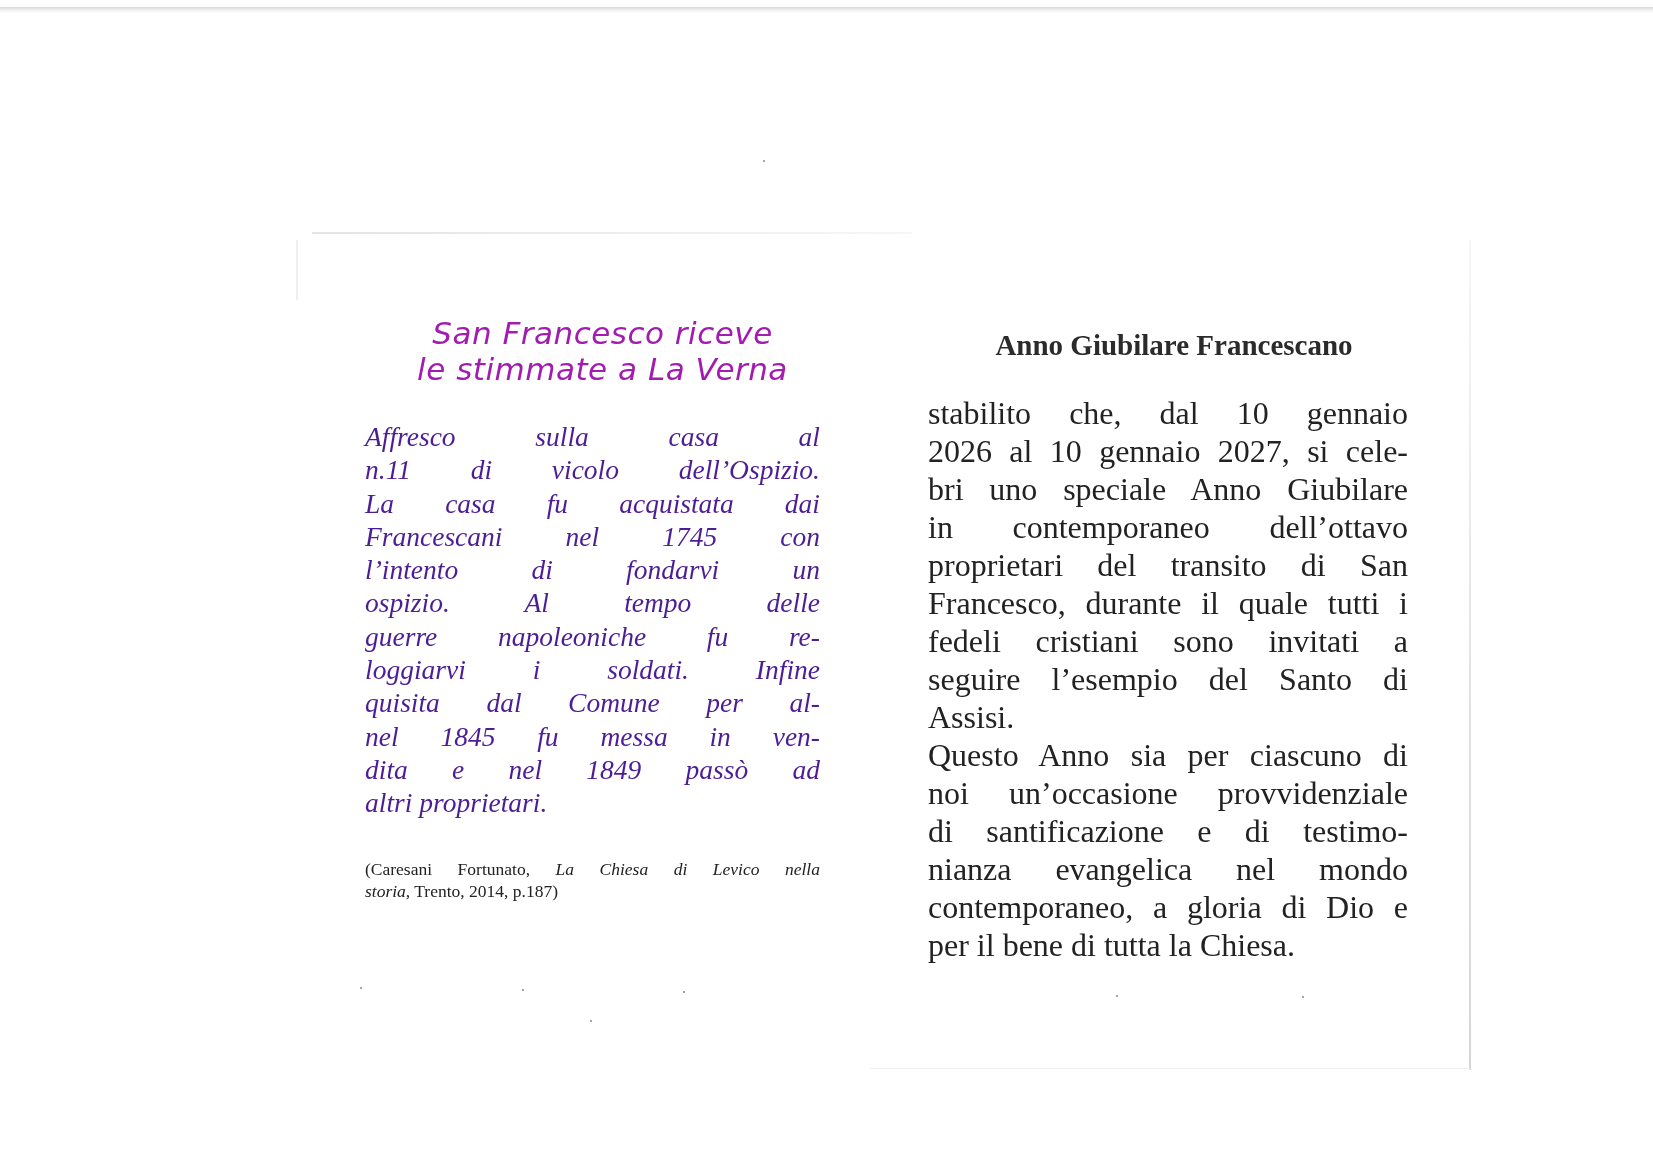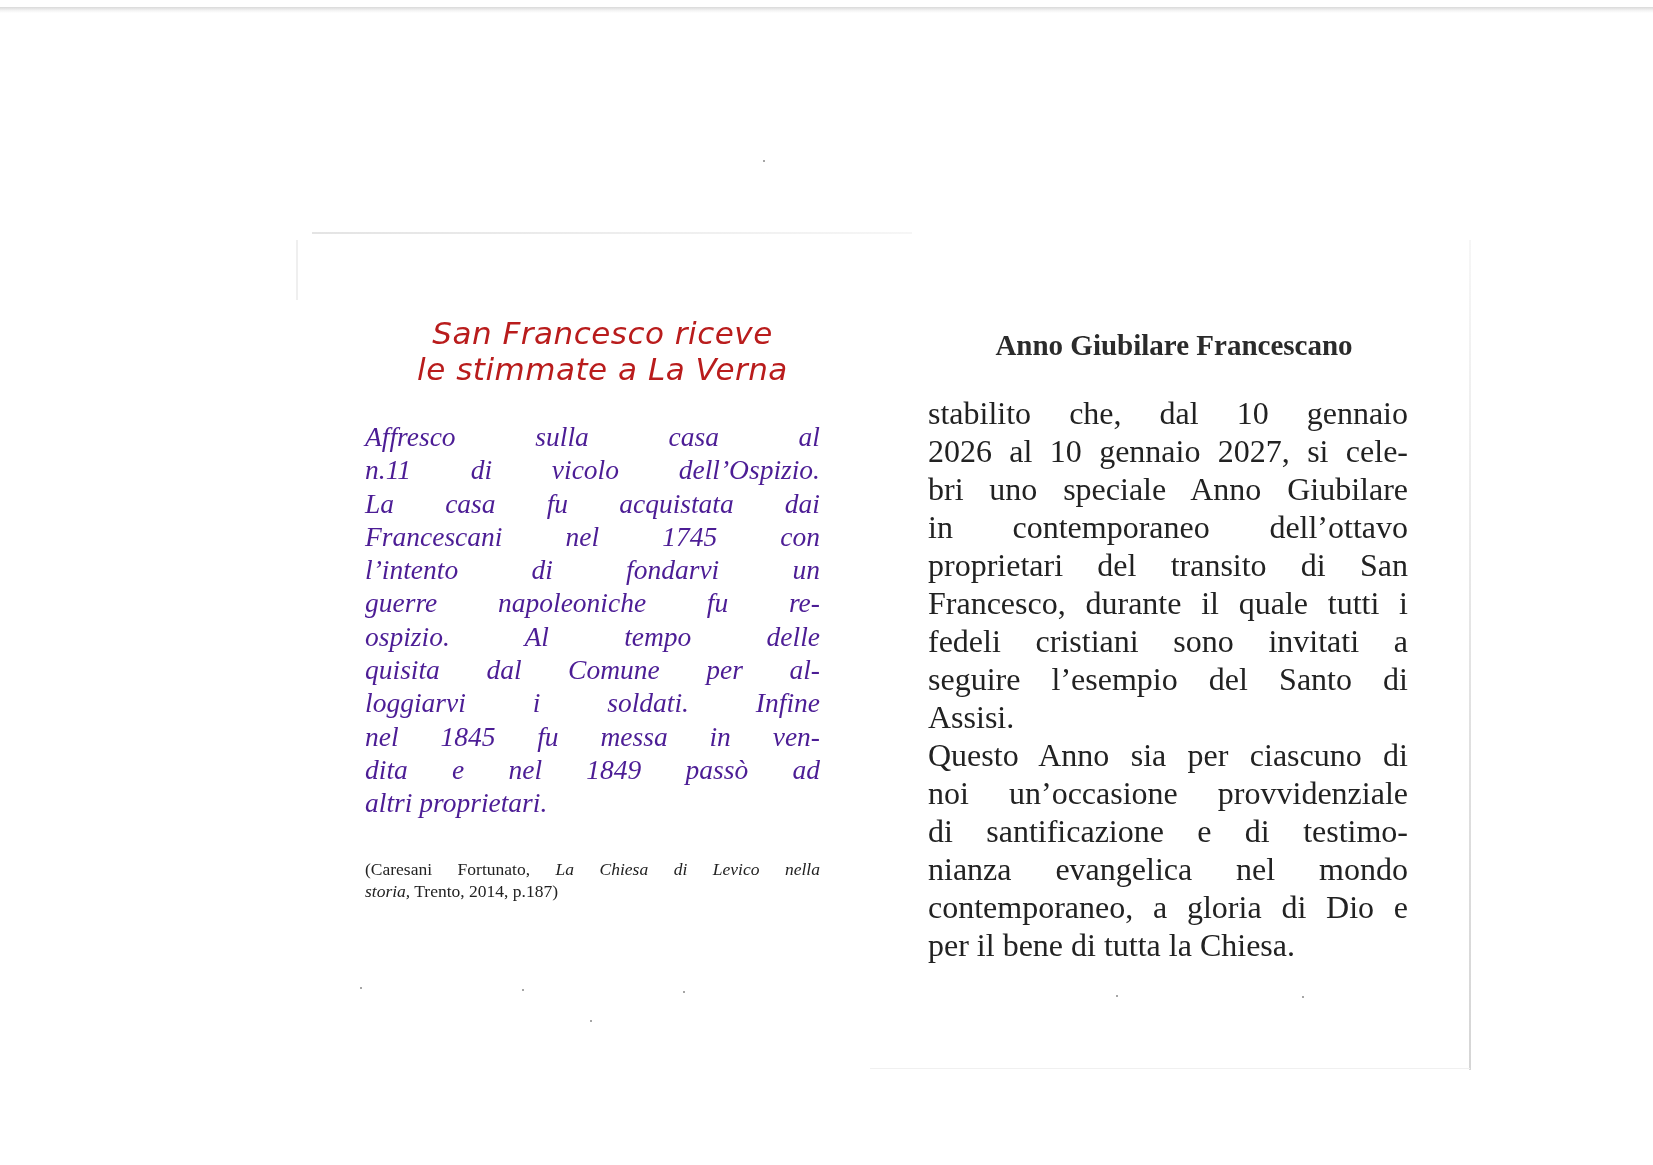--- a/index.html
+++ b/index.html
@@ -23,21 +23,21 @@
     background: linear-gradient(#f6f6f6, #e0e0e0 60%, #d6d6d6);
   }
   .card-outline-bottom {
     position: absolute; left: 870px; top: 1068px; width: 600px; height: 1px; background: #f0f0f0;
   }
 
   
   .left-panel { position: absolute; left: 365px; top: 315px; width: 455px; }
   .left-title {
     font-family: "DejaVu Sans", sans-serif; font-size: 31px; line-height: 36px;
-    text-align: center; color: #b91c1c; letter-spacing: 0.5px; margin: 0 0 0 20px;
+    text-align: center; color: #a21caf; letter-spacing: 0.5px; margin: 0 0 0 20px;
     font-style: italic; font-weight: normal;
   }
   .left-body {
     margin-top: 33px; font-family: Liberation Serif, serif; font-size: 27.5px;
     line-height: 33.3px; color: #4c1d95; font-style: italic;
   }
   .left-body .line { display: block; text-align: justify; text-align-last: justify; white-space: nowrap; }
   .left-body .line.last { text-align-last: left; }
   .citation {
     margin-top: 38px; font-size: 17.5px; line-height: 22px; color: #222;
@@ -75,24 +75,24 @@
   <h2 class="left-title">
     <span>San Francesco riceve</span><br>
     <span>le stimmate a La Verna</span>
   </h2>
   <div class="left-body">
     <span class="line">Affresco sulla casa al</span>
     <span class="line">n.11 di vicolo dell’Ospizio.</span>
     <span class="line">La casa fu acquistata dai</span>
     <span class="line">Francescani nel 1745 con</span>
     <span class="line">l’intento di fondarvi un</span>
+    <span class="line">ospizio. Al tempo delle</span>
     <span class="line">guerre napoleoniche fu re-</span>
-    <span class="line">ospizio. Al tempo delle</span>
+    <span class="line">loggiarvi i soldati. Infine</span>
     <span class="line">quisita dal Comune per al-</span>
-    <span class="line">loggiarvi i soldati. Infine</span>
     <span class="line">nel 1845 fu messa in ven-</span>
     <span class="line">dita e nel 1849 passò ad</span>
     <span class="line last">altri proprietari.</span>
   </div>
   <div class="citation">
     <span class="line"><span>(Caresani Fortunato, </span><i>La Chiesa di Levico nella</i></span>
     <span class="line last"><i>storia,</i><span> Trento, 2014, p.187)</span></span>
   </div>
 </section>
 

